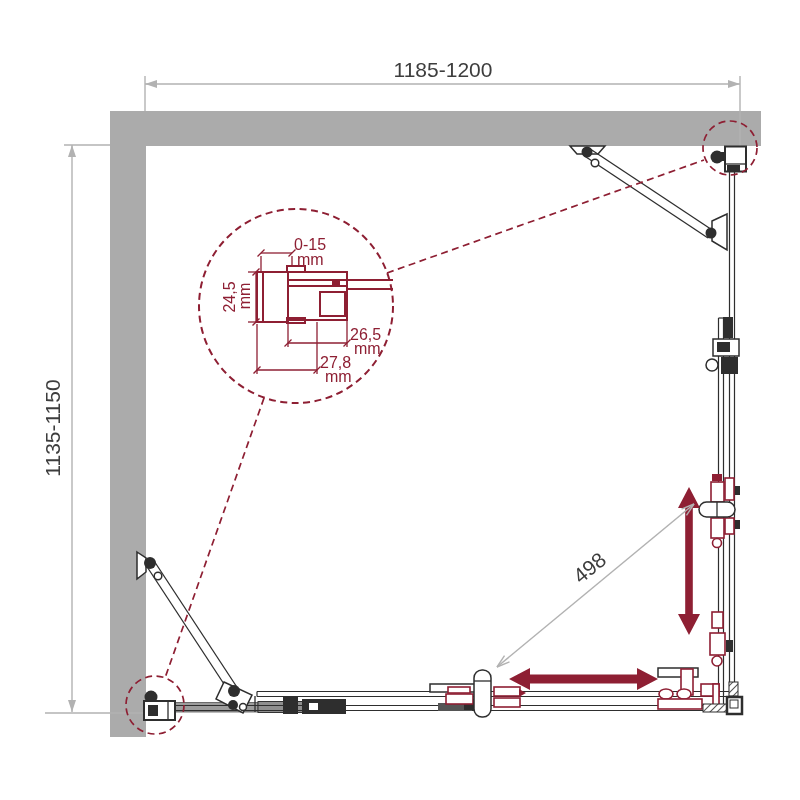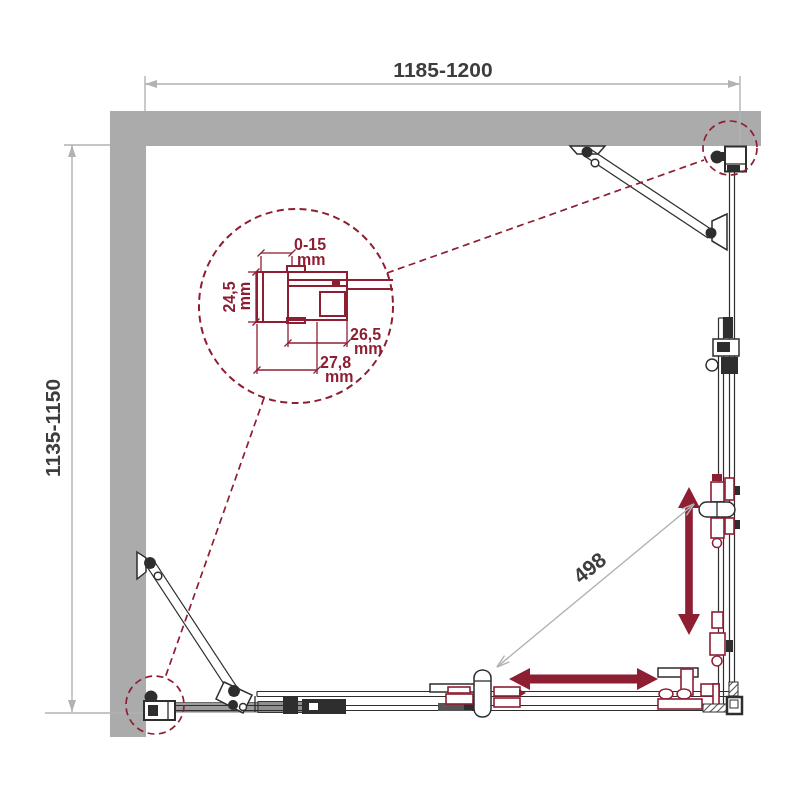--- a/index.html
+++ b/index.html
@@ -5,21 +5,21 @@
   :root{
     --accent_maroon:#8e1f33;
     --wall_gray:#ababab;
     --rail_gray:#9c9c9c;
     --dim_line_gray:#b2b2b2;
     --line_dark:#2e2e2e;
     --text_dark:#3d3d3d;
     --background:#ffffff;
   }
   html,body{margin:0;padding:0;background:var(--background);}
-  .stage{width:664px;height:800px;position:relative;background:var(--background);font-weight:bold;}
+  .stage{width:664px;height:800px;position:relative;background:var(--background);}
   svg{display:block;}
   
   .ln{stroke:var(--line_dark);stroke-width:1.3;fill:none;}
   .glass{stroke:var(--line_dark);stroke-width:1.2;fill:none;}
   .wt{fill:#fff;stroke:var(--line_dark);stroke-width:1.5;}
   .wt2{fill:#fff;stroke:var(--line_dark);stroke-width:2;}
   .dk{fill:var(--line_dark);stroke:none;}
   
   .dim{stroke:var(--dim_line_gray);stroke-width:1.4;fill:none;}
   .dimf{fill:var(--dim_line_gray);stroke:none;}

